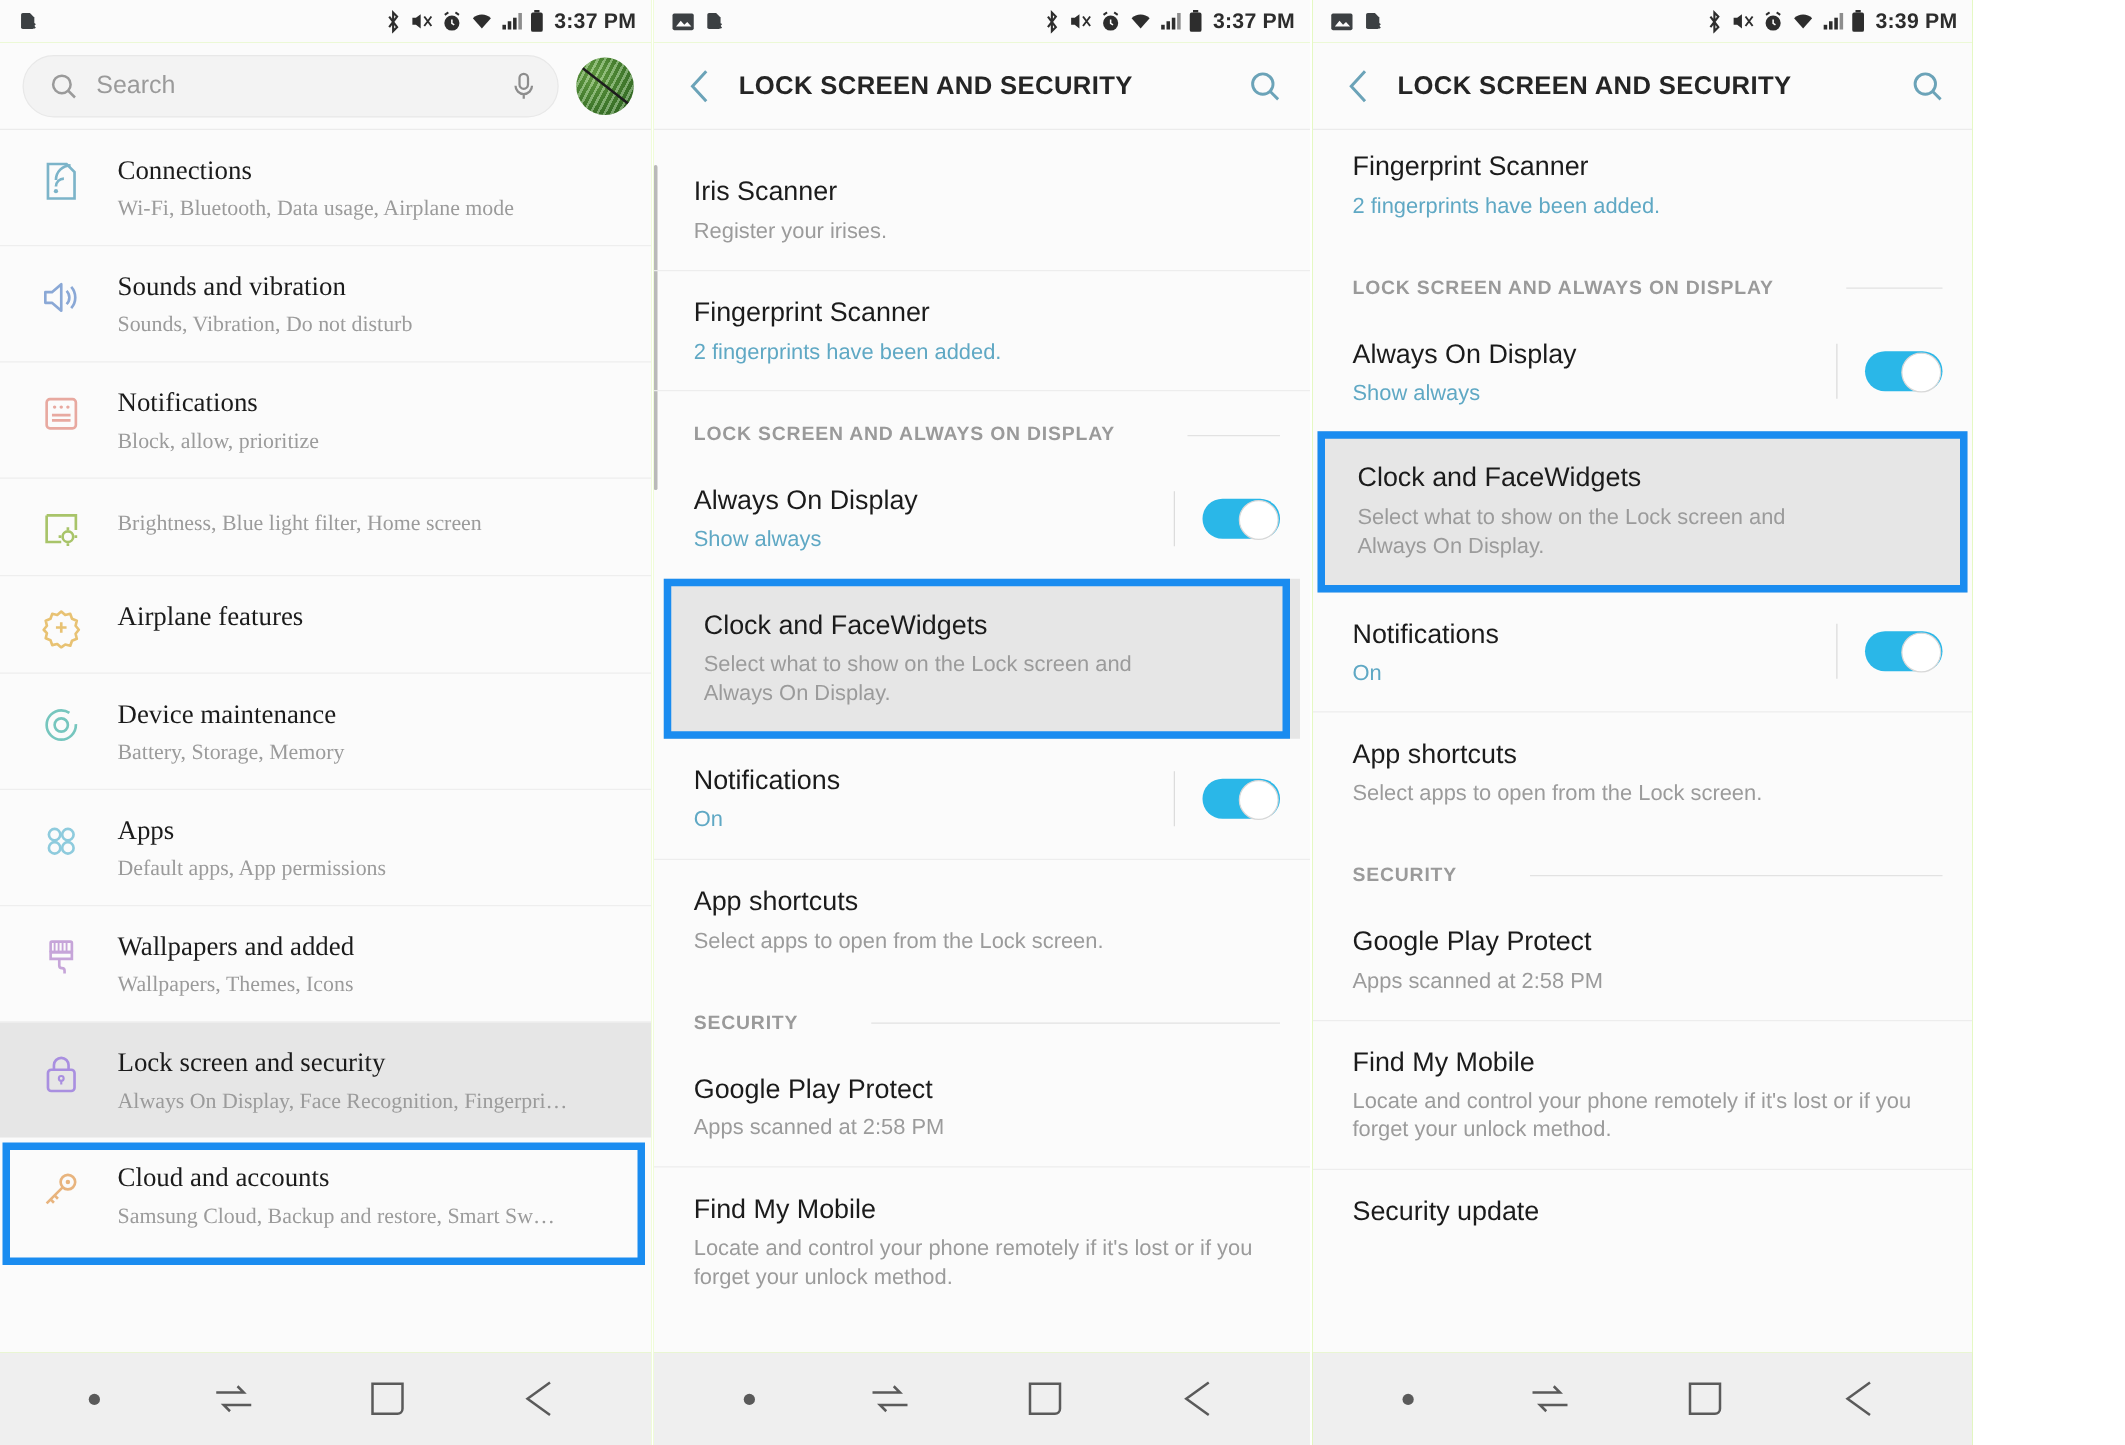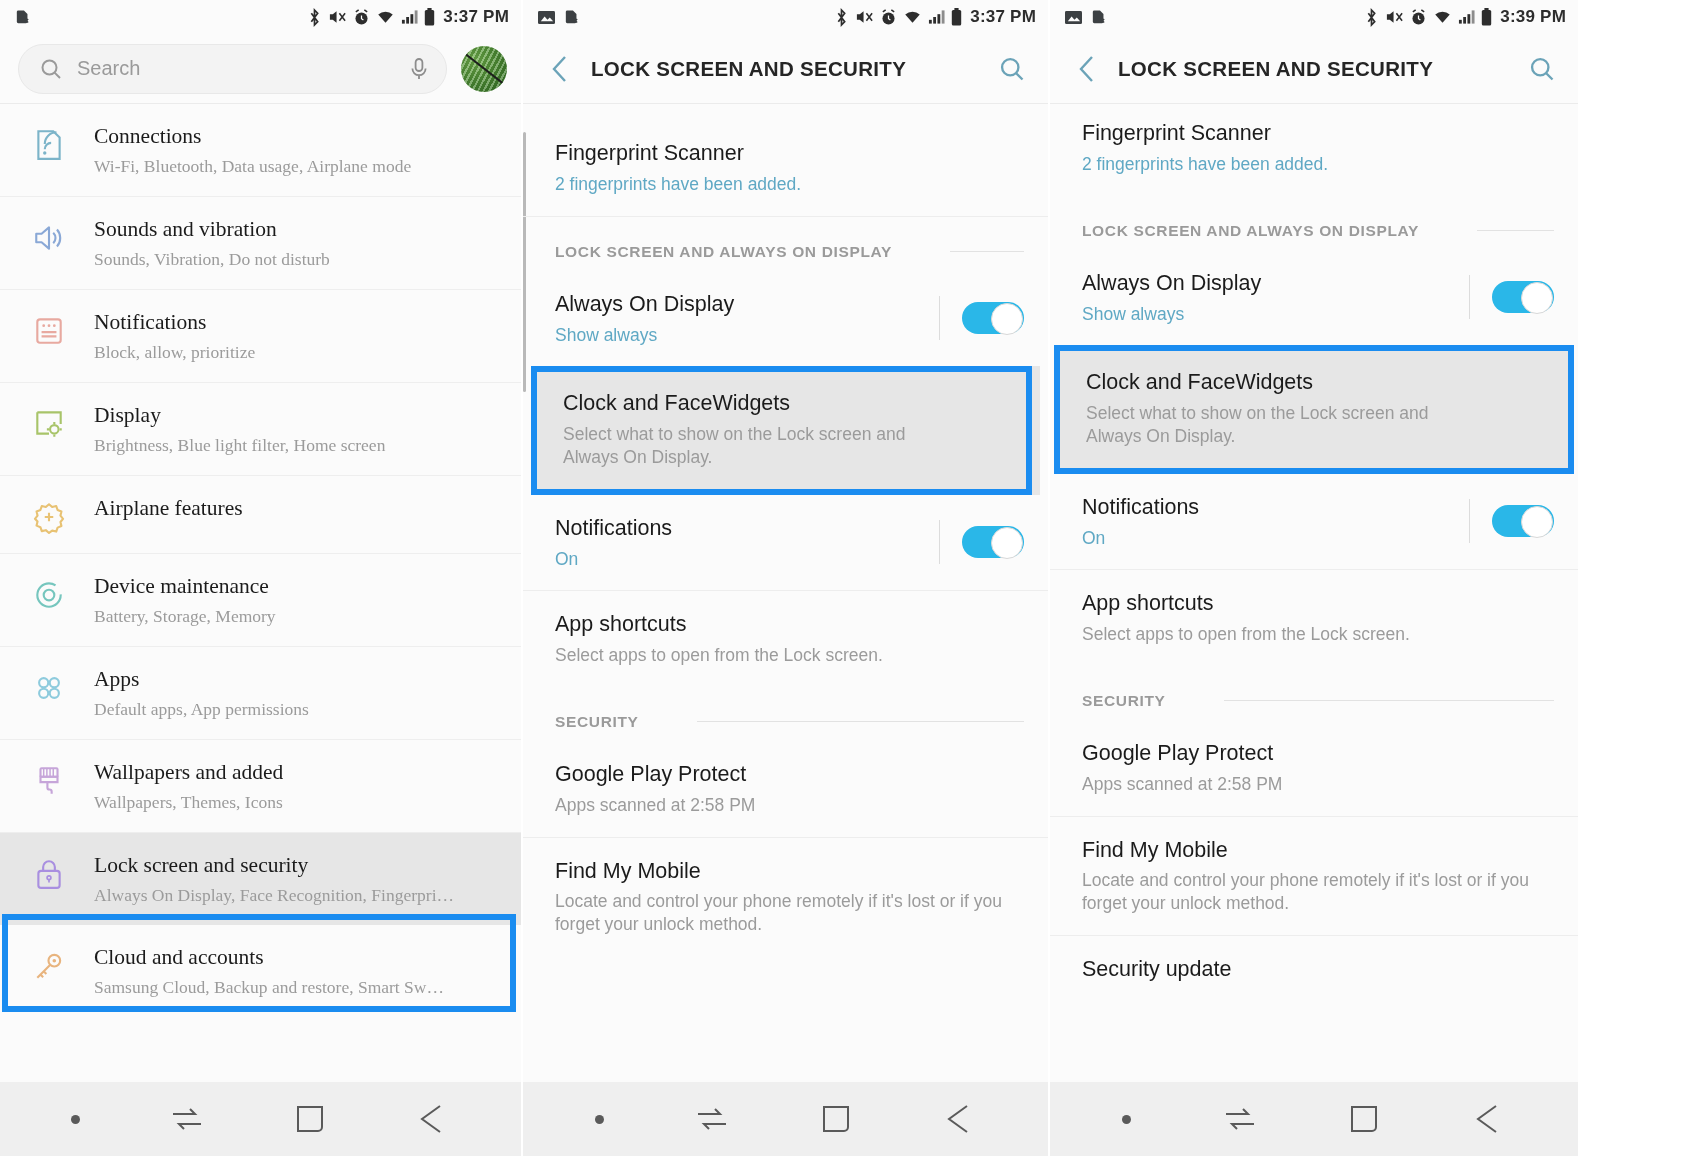--- a/index.html
+++ b/index.html
@@ -366,21 +366,20 @@
       <div class="row">
         <div class="row-ico">
           <svg width="34" height="34" viewBox="0 0 32 32">
               <path d="M5 5h22v11" stroke="#a8c469" stroke-width="2" fill="none"></path>
               <path d="M5 5v20h11" stroke="#a8c469" stroke-width="2" fill="none"></path>
               <circle cx="21" cy="21" r="4" stroke="#a8c469" stroke-width="2" fill="none"></circle>
               <path d="M21 14v2M21 26v2M14 21h2M26 21h2" stroke="#a8c469" stroke-width="2"></path>
             </svg>
         </div>
         <div class="row-txt">
-          <div class="row-title">Display</div>
           <div class="row-sub">Brightness, Blue light filter, Home screen</div>
         </div>
       </div>
 
       <div class="row">
         <div class="row-ico">
           <svg width="34" height="34" viewBox="0 0 32 32">
               <path d="M16 4l3 2.6 3.8-.9 1.3 3.7 3.6 1.5-.9 3.8 2.4 3-2.4 3 .9 3.8-3.6 1.5-1.3 3.7-3.8-.9L16 31l-3-2.6-3.8.9-1.3-3.7-3.6-1.5.9-3.8L2.8 17.7l2.4-3-.9-3.8 3.6-1.5L9.2 5.7l3.8.9z" stroke="#e8c273" stroke-width="2" fill="none" stroke-linejoin="round"></path>
               <path d="M16 12v8M12 16h8" stroke="#e8c273" stroke-width="2"></path>
             </svg>
@@ -530,20 +529,26 @@
       <svg class="sh-search" width="28" height="28" viewBox="0 0 24 24">
           <circle cx="10.5" cy="10.5" r="7" stroke="#6ba3b8" stroke-width="2" fill="none"></circle>
           <path d="M15.6 15.6L21 21" stroke="#6ba3b8" stroke-width="2"></path>
         </svg>
     </div>
 
     <div class="listbody">
       <div class="scrollbar"></div>
       <div class="topgap"></div>
 
+      <div class="row2">
+        <div class="row2-txt">
+          <div class="row2-title">Iris Scanner</div>
+          <div class="row2-sub">Register your irises.</div>
+        </div>
+      </div>
 
       <div class="row2">
         <div class="row2-txt">
           <div class="row2-title">Fingerprint Scanner</div>
           <div class="row2-sub accent">2 fingerprints have been added.</div>
         </div>
       </div>
 
       <div class="section">
         <span class="section-label">LOCK SCREEN AND ALWAYS ON DISPLAY</span>

